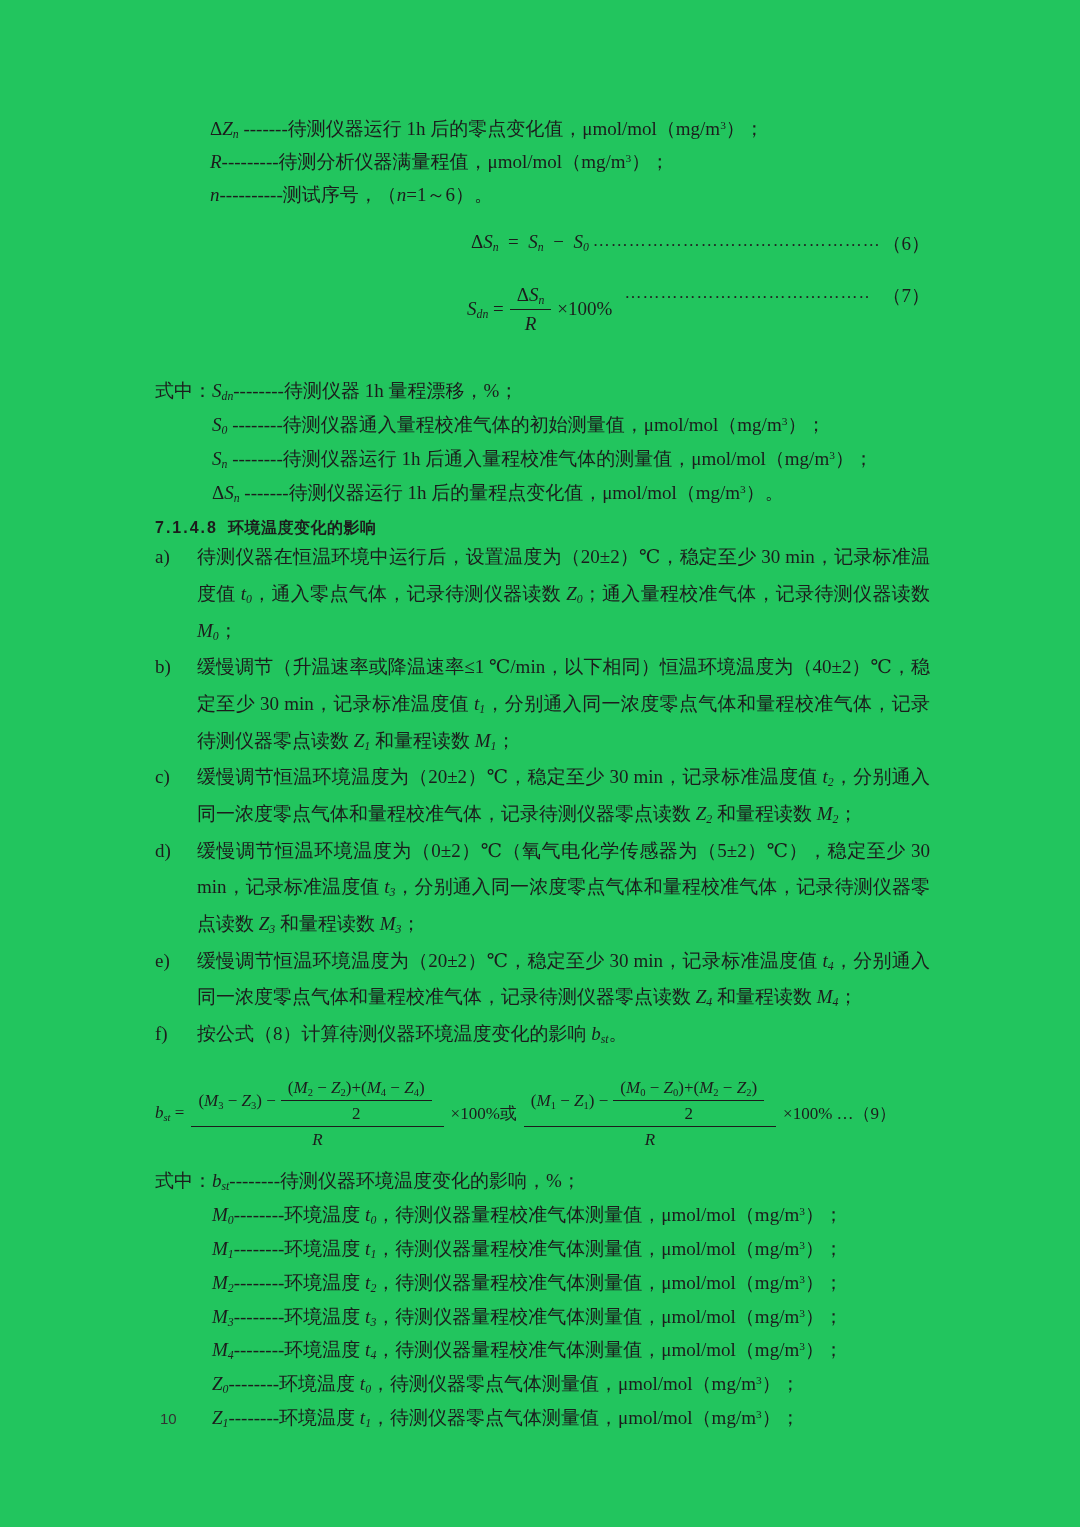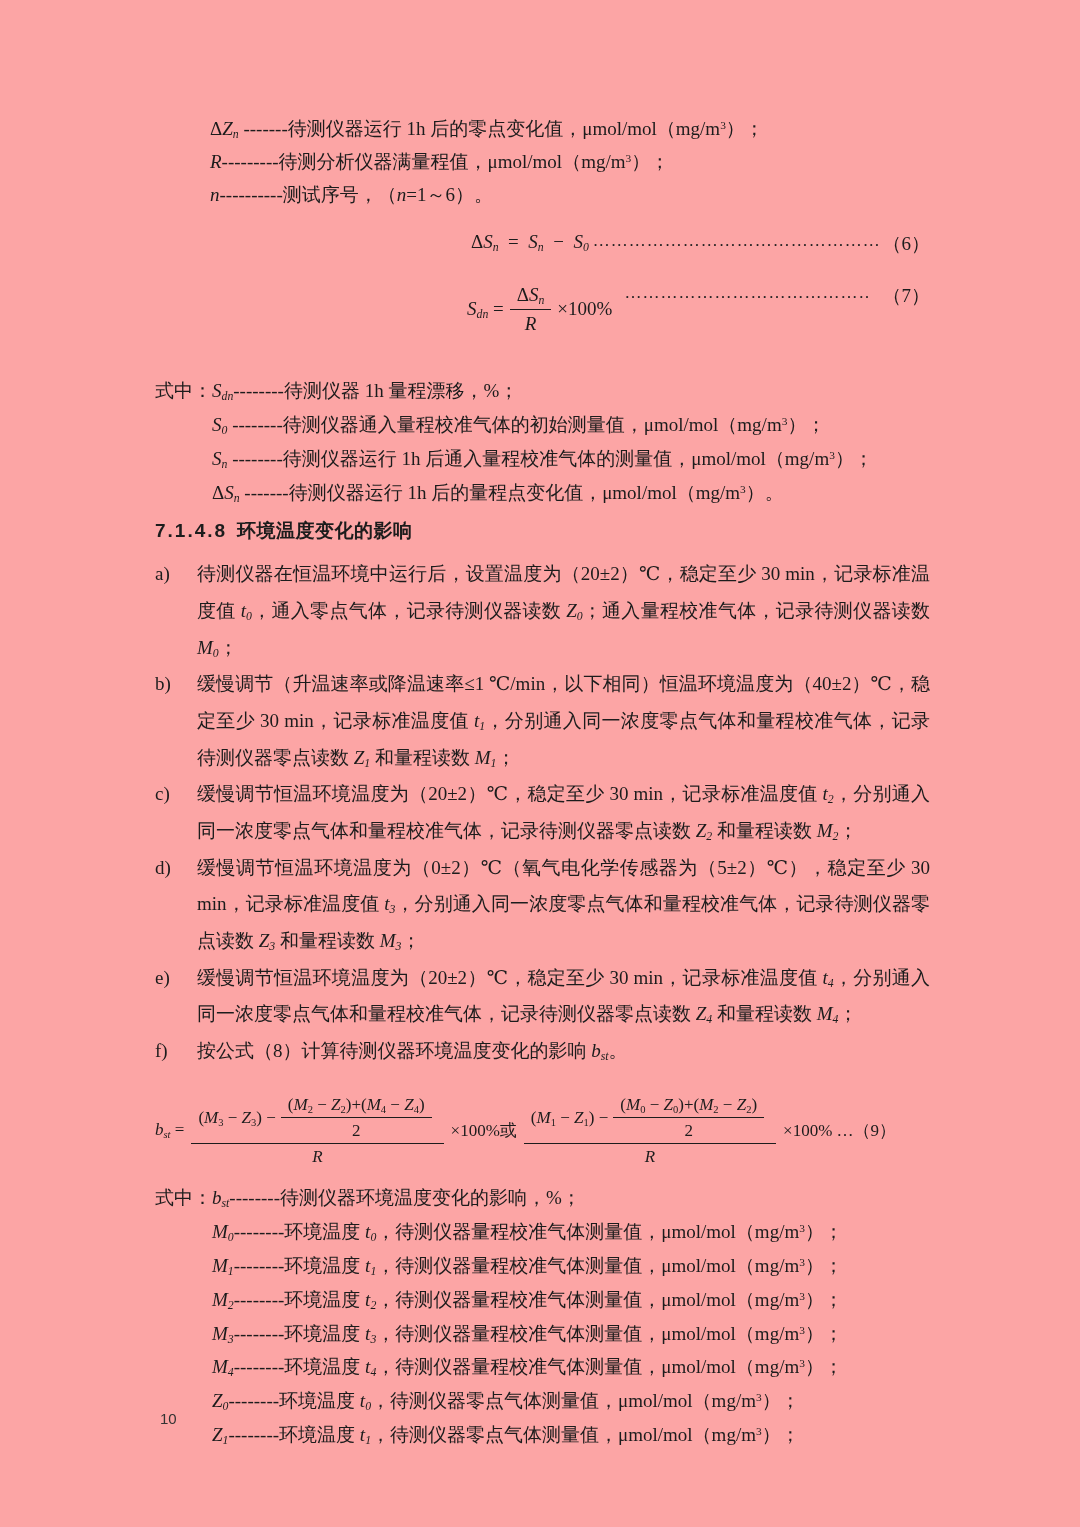--- a/index.html
+++ b/index.html
@@ -2,21 +2,21 @@
 <html><head>
 <meta charset="utf-8">
 <style>
   * { box-sizing: border-box; }
   html, body { margin: 0; padding: 0; background: #e9e9e9; }
   .page {
     position: relative;
     width: 1080px;
     height: 1527px;
     margin: 0 auto;
-    background: #fca5a5;
+    background: #22c55e;
     font-family: "Liberation Serif", "DejaVu Serif", serif;
     font-size: 19px;
     color: #1c1c1c;
     padding: 112px 150px 0 155px;
     overflow: hidden;
   }
   i { font-style: italic; }
   sub { font-size: 0.62em; vertical-align: -0.25em; line-height: 0; }
   sup { font-size: 0.60em; vertical-align: 0.55em; line-height: 0; }
 
@@ -43,22 +43,22 @@
 
   
   .where-block { margin-top: 13px; }
   .where-row { padding-left: 57px; line-height: 1.78; }
   .where-row.first { padding-left: 0; }
   .where-label { white-space: nowrap; }
 
   
   .section-heading {
     font-family: "Liberation Sans", "DejaVu Sans", sans-serif;
-    font-weight: 700; font-size: 19px;
-    margin: 9px 0 12px; letter-spacing: 0.5px;
+    font-weight: 700; font-size: 16px;
+    margin: 9px 0 0; letter-spacing: 0.5px;
   }
   .section-heading .sec-num { margin-right: 10px; letter-spacing: 2px; }
 
   
   .steps { margin: 0; padding: 0; list-style: none; }
   .step { display: flex; line-height: 1.93; }
   .step-marker { flex: 0 0 42px; }
   .step-text { flex: 1; text-align: justify; }
 
   

